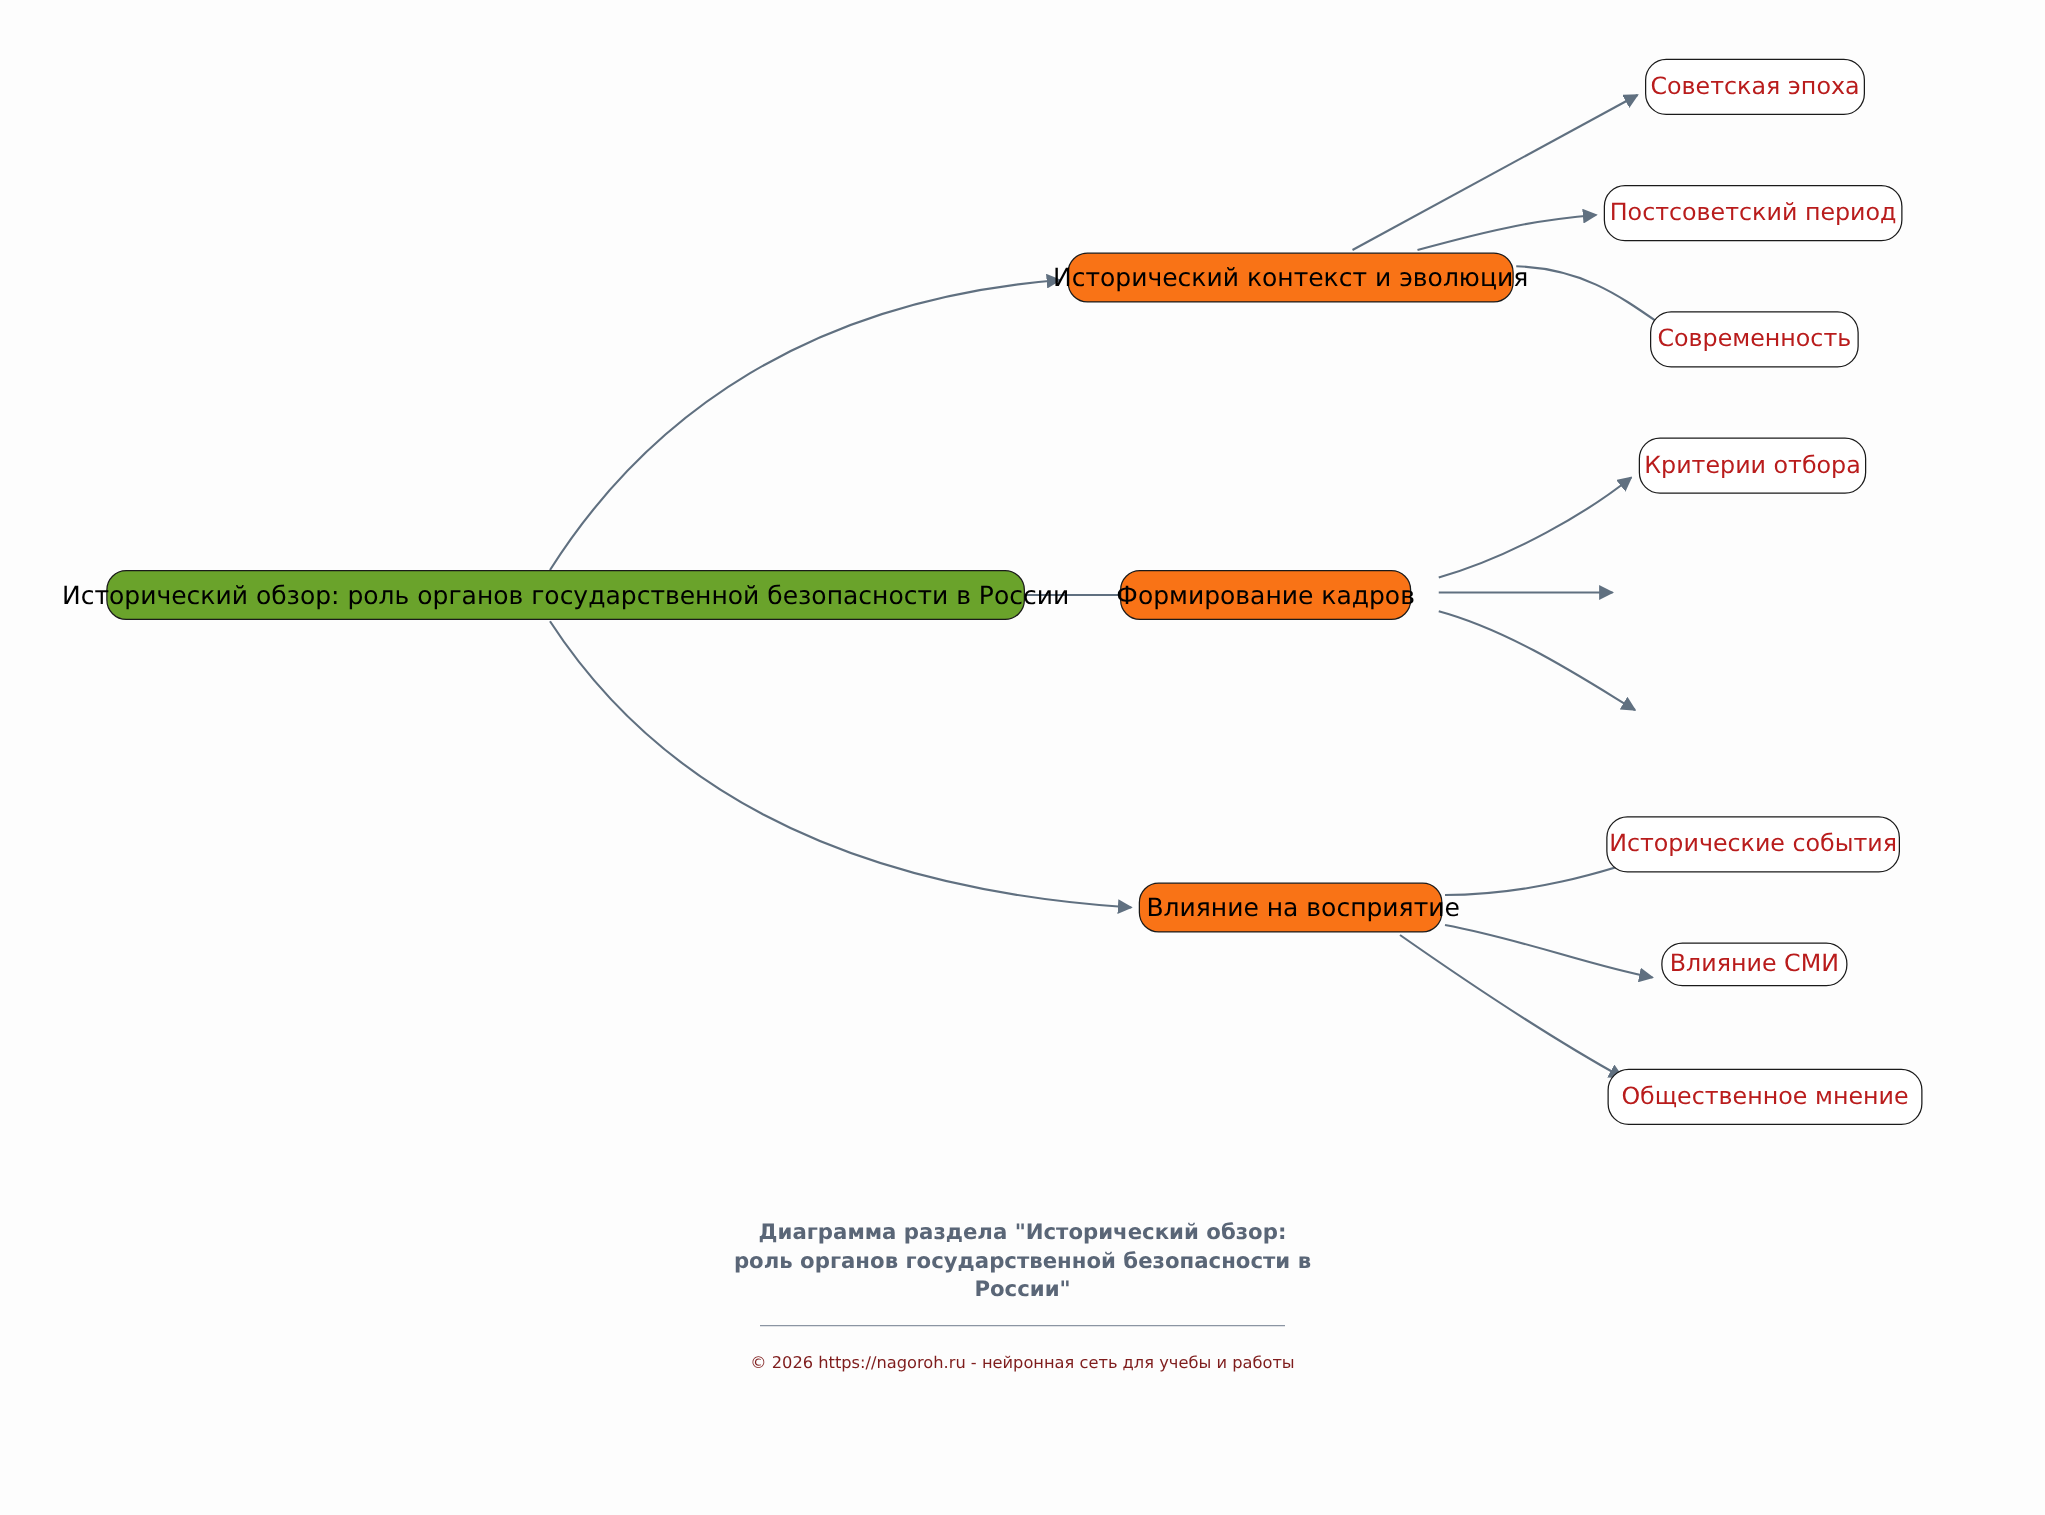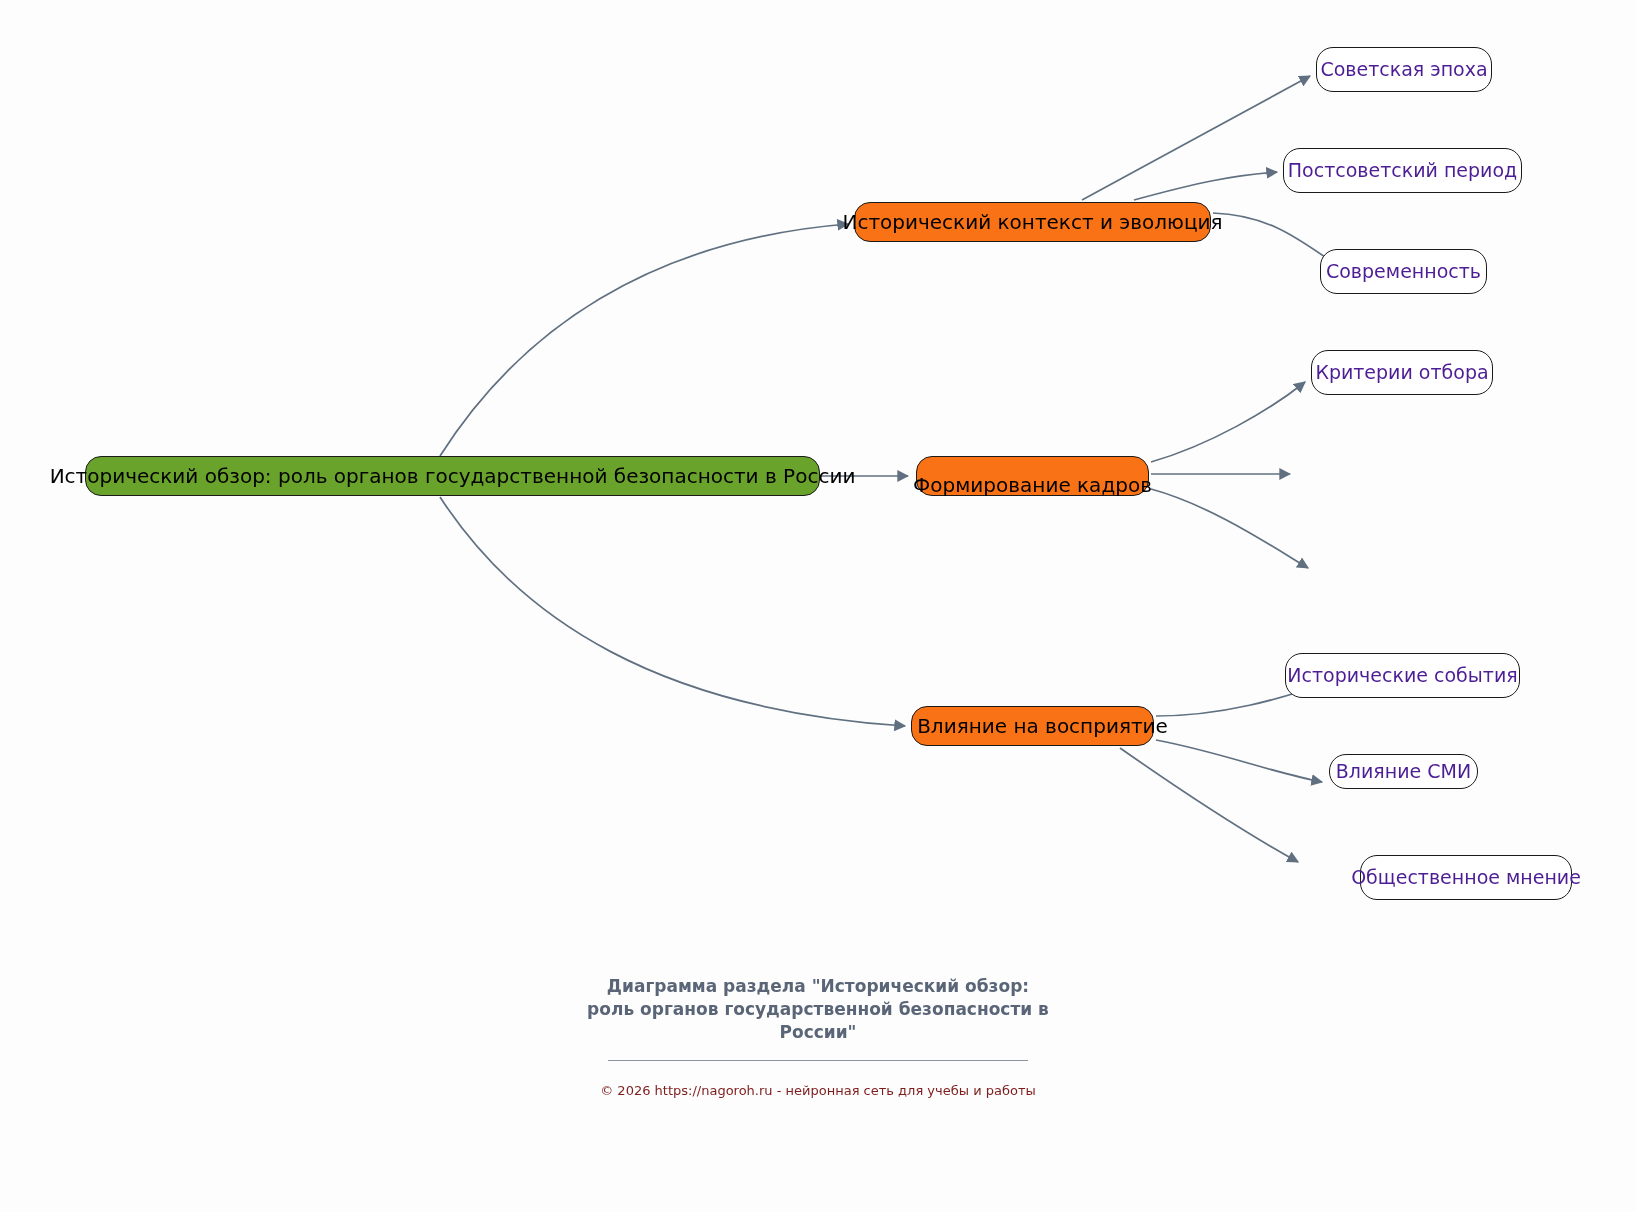--- a/index.html
+++ b/index.html
@@ -57,21 +57,21 @@
     background: #f97316;
     border: 1.6px solid #1a1a1a;
     color: #000000;
     font-size: 20px;
     border-radius: 16px;
   }
 
   .node-leaf {
     background: #ffffff;
     border: 1.8px solid #1a1a1a;
-    color: #4c1d95;
+    color: #b91c1c;
     font-size: 19px;
     border-radius: 17px;
   }
 
   
   #footer {
     position: absolute;
     left: 0;
     top: 975px;
     width: 1636px;
@@ -141,37 +141,37 @@
   <div class="node node-leaf" style="left:1316px; top:47px; width:176px; height:45px;">
     <span>Советская эпоха</span>
   </div>
   <div class="node node-leaf" style="left:1283px; top:148px; width:239px; height:45px;">
     <span>Постсоветский период</span>
   </div>
   <div class="node node-leaf" style="left:1320px; top:249px; width:167px; height:45px;">
     <span>Современность</span>
   </div>
 
-  <div class="node node-branch" style="left:916px; top:456px; width:233px; height:40px;align-items:flex-end;">
+  <div class="node node-branch" style="left:896px; top:456px; width:233px; height:40px;">
     <span>Формирование кадров</span>
   </div>
   <div class="node node-leaf" style="left:1311px; top:350px; width:182px; height:45px;">
     <span>Критерии отбора</span>
   </div>
 
   <div class="node node-branch" style="left:911px; top:706px; width:243px; height:40px;padding-left:20px;">
     <span>Влияние на восприятие</span>
   </div>
   <div class="node node-leaf" style="left:1285px; top:653px; width:235px; height:45px;">
     <span>Исторические события</span>
   </div>
   <div class="node node-leaf" style="left:1329px; top:754px; width:149px; height:35px;">
     <span>Влияние СМИ</span>
   </div>
-  <div class="node node-leaf" style="left:1360px; top:855px; width:212px; height:45px;">
+  <div class="node node-leaf" style="left:1286px; top:855px; width:252px; height:45px;">
     <span>Общественное мнение</span>
   </div>
 
   <div id="footer">
     <div id="footer-title">Диаграмма раздела "Исторический обзор: роль органов государственной безопасности в России"</div>
     <div id="footer-rule"></div>
     <div id="footer-copy">© 2026 https://nagoroh.ru - нейронная сеть для учебы и работы</div>
   </div>
 
 </div>

